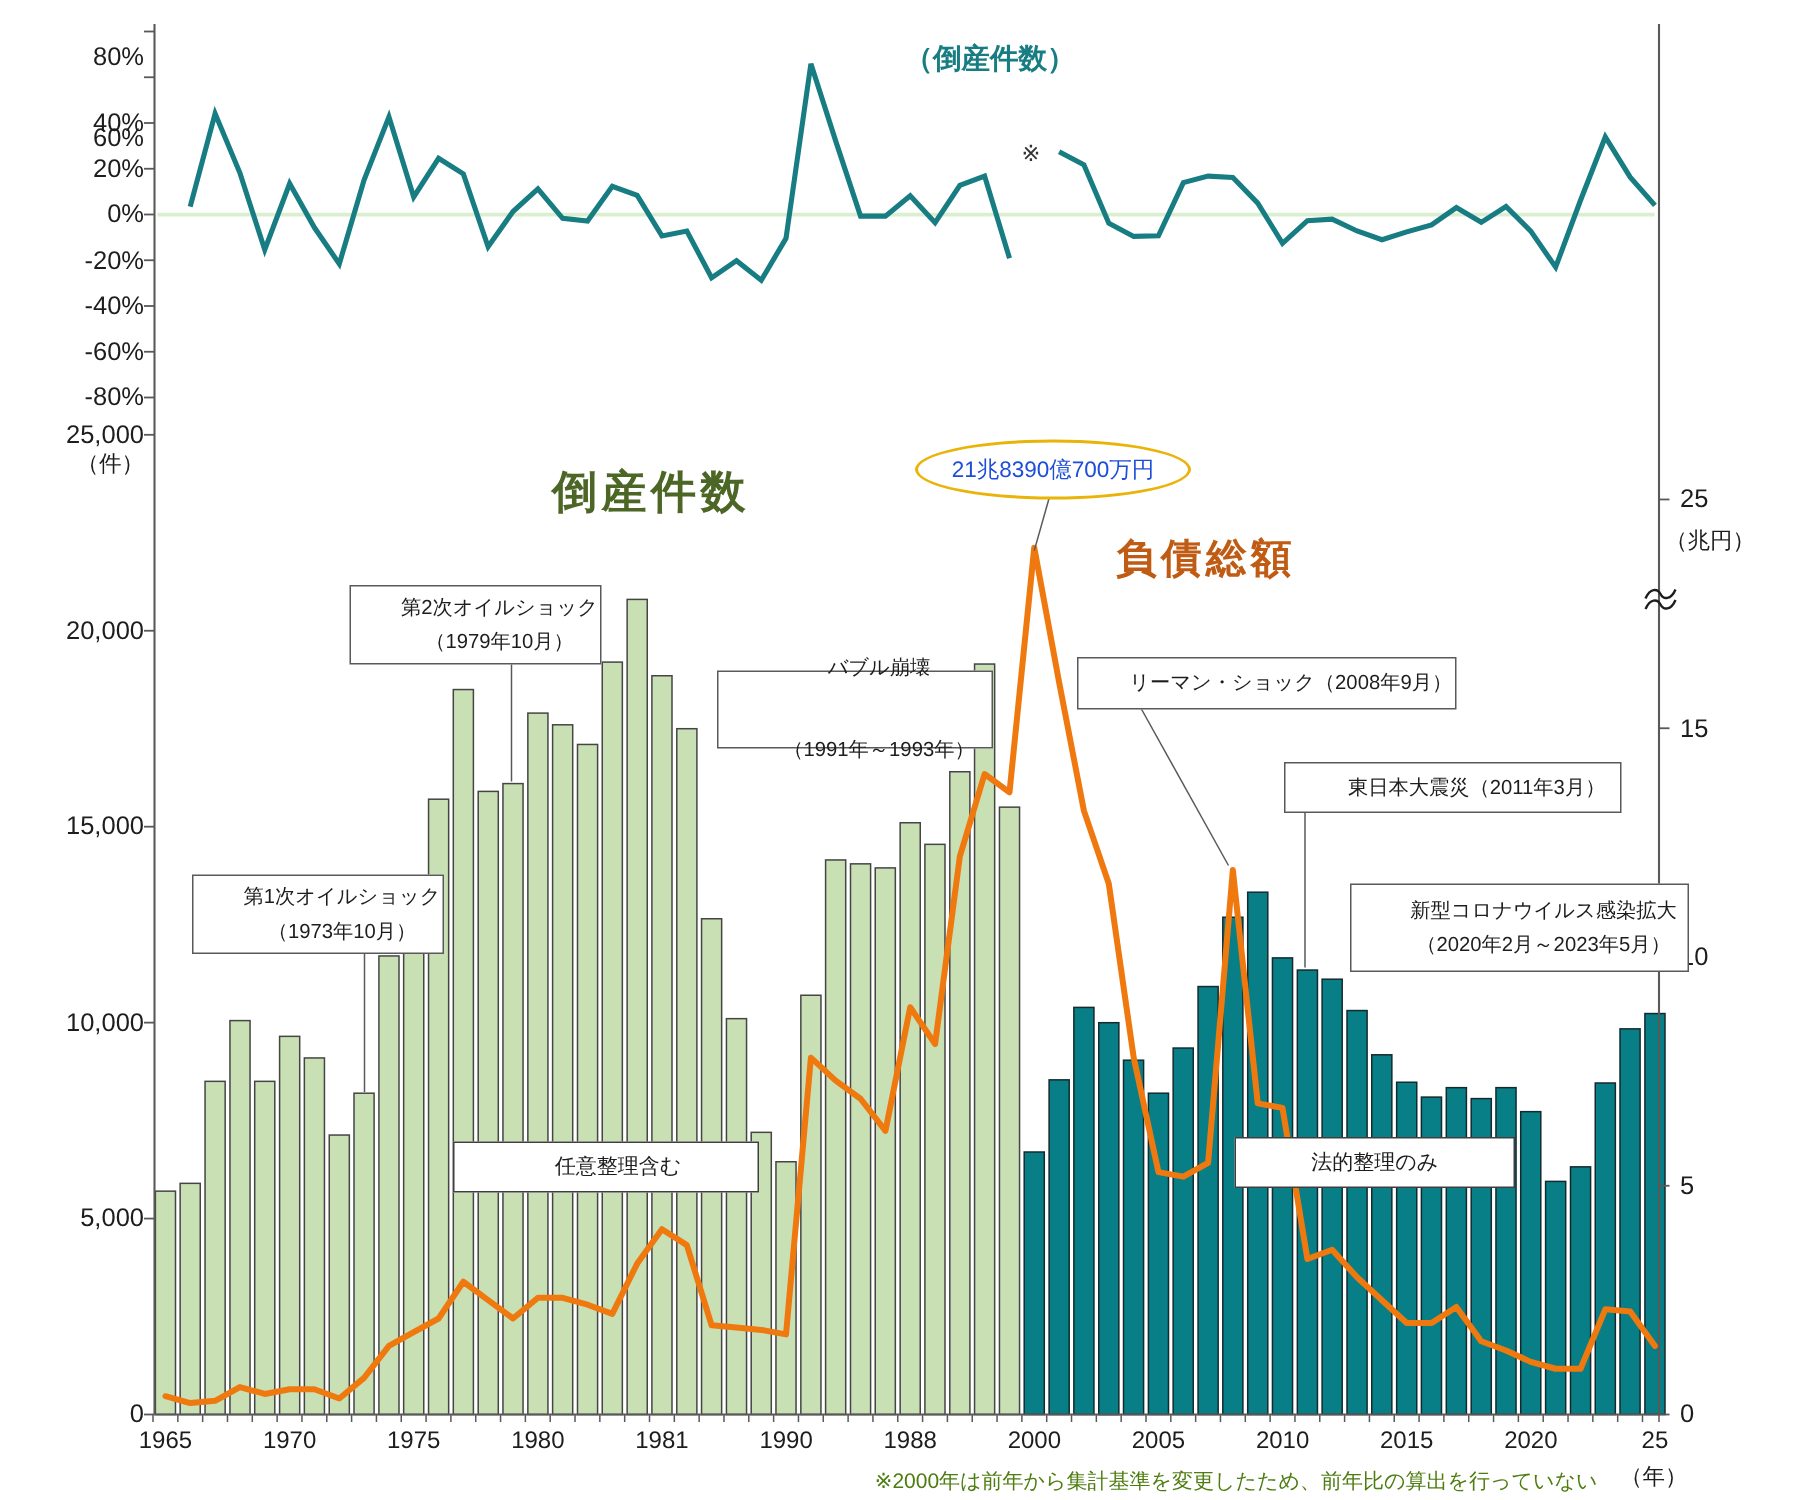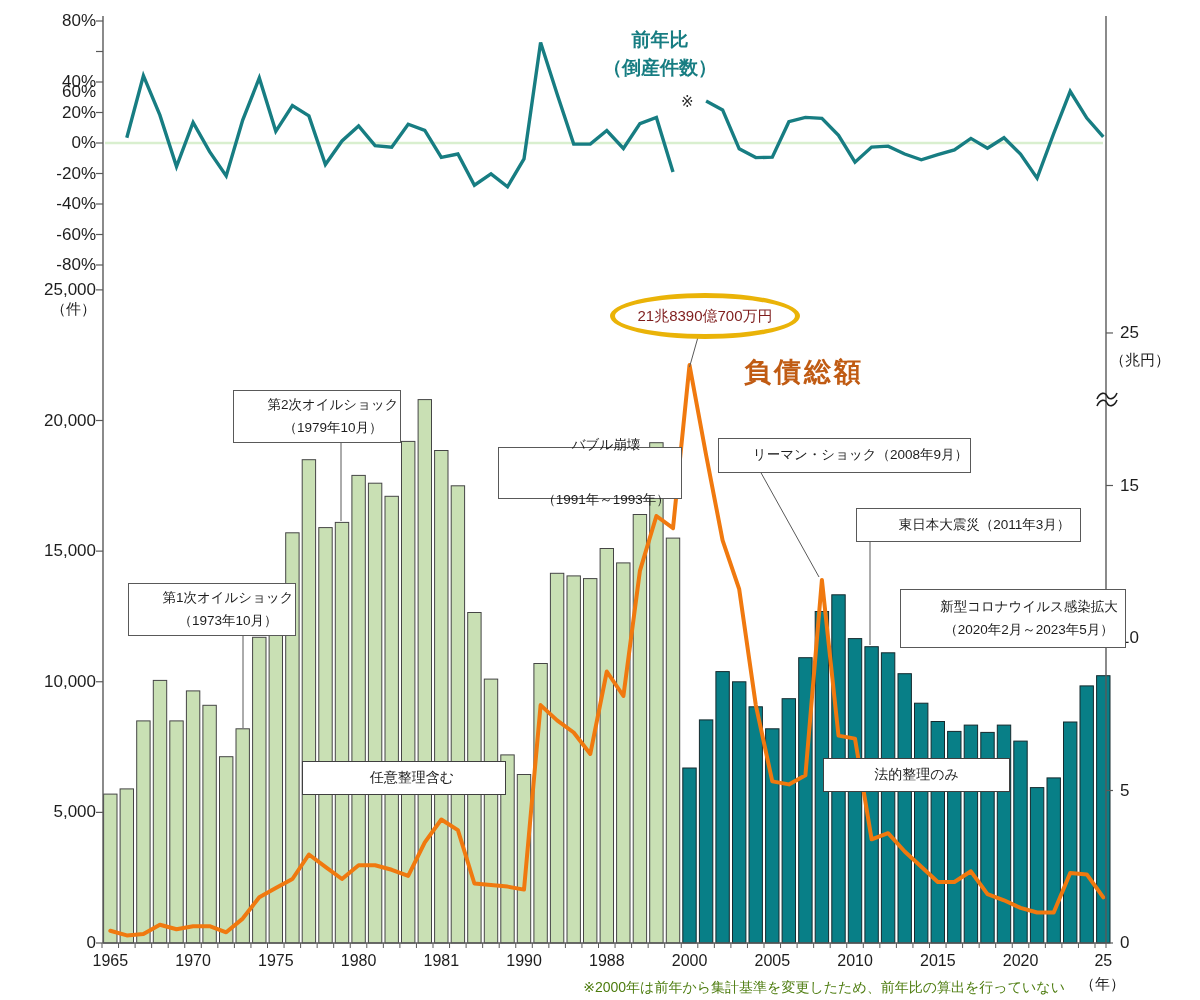--- a/index.html
+++ b/index.html
@@ -15,23 +15,23 @@
            display:flex;flex-direction:column;justify-content:center;align-items:center;
            font-size:13.5px;line-height:1.7;color:#1d1d1d;white-space:nowrap;padding-left:32px;}
   .mode-label{position:absolute;background:#fff;border:1px solid #3f3f3f;
               display:flex;justify-content:center;align-items:center;
               font-size:14px;color:#1d1d1d;}
   #title-yoy{position:absolute;left:560px;top:26px;width:200px;text-align:center;
              font-size:19px;font-weight:bold;line-height:1.45;}
   #yoy-asterisk{position:absolute;left:681px;top:93px;font-size:15px;color:#333;}
   #title-counts{position:absolute;left:368px;top:308px;font-size:30px;font-weight:bold;letter-spacing:3px;}
   #title-debt{position:absolute;left:744px;top:354px;font-size:27px;font-weight:bold;letter-spacing:3px;}
-  #callout{position:absolute;left:610px;top:293px;width:180px;height:36px;border:5px solid #eab308;
+  #callout{position:absolute;left:610px;top:293px;width:180px;height:36px;border:2px solid #eab308;
            border-radius:50%;background:#fff;display:flex;justify-content:center;align-items:center;
-           font-size:15px;color:#7f1d1d;}
+           font-size:15px;color:#1d4ed8;}
   #label-voluntary{left:302px;top:761px;width:186px;height:32px;padding-left:16px;}
   #label-legal{left:823px;top:758px;width:185px;height:32px;}
   #unit-ken{position:absolute;left:26px;top:300px;width:70px;text-align:right;font-size:15px;color:#1d1d1d;}
   #unit-chouen{position:absolute;left:1110px;top:351px;font-size:15px;color:#1d1d1d;}
   #unit-nen{position:absolute;left:1080px;top:975px;font-size:15px;color:#1d1d1d;}
   #footnote{position:absolute;left:560px;top:979px;width:505px;text-align:right;
             font-size:14px;color:#4d7c0f;white-space:nowrap;}
 </style>
 </head>
 <body>
@@ -191,34 +191,34 @@
       <line x1="1045.35" y1="943" x2="1045.35" y2="948" stroke="#595959" stroke-width="1"></line>
       <line x1="1061.9" y1="943" x2="1061.9" y2="948" stroke="#595959" stroke-width="1"></line>
       <line x1="1078.45" y1="943" x2="1078.45" y2="948" stroke="#595959" stroke-width="1"></line>
       <line x1="1095" y1="943" x2="1095" y2="948" stroke="#595959" stroke-width="1"></line>
       <line x1="1106" y1="943" x2="1106" y2="948" stroke="#595959" stroke-width="1"></line>
       <path d="M1097,399 c3,-7 8,-7 10,-3 c2,4 7,4 10,-3" fill="none" stroke="#1d1d1d" stroke-width="1.6"></path>
       <path d="M1097,406 c3,-7 8,-7 10,-3 c2,4 7,4 10,-3" fill="none" stroke="#1d1d1d" stroke-width="1.6"></path>
     </svg>
   <div id="overlay">
     <div id="title-yoy" style="color: rgb(23, 125, 130);">
-      <div>前年比</div>
       <div>（倒産件数）</div>
     </div>
     <div id="yoy-asterisk">※</div>
+    <div id="title-counts" style="color: rgb(76, 102, 37);">倒産件数</div>
     <div id="title-debt" style="color: rgb(192, 91, 19);">負債総額</div>
     <div id="callout">21兆8390億700万円</div>
     <div id="label-voluntary" class="mode-label">任意整理含む</div>
     <div id="label-legal" class="mode-label">法的整理のみ</div>
     <div id="unit-ken">（件）</div>
     <div id="unit-chouen">（兆円）</div>
     <div id="unit-nen">（年）</div>
     <div id="footnote">※2000年は前年から集計基準を変更したため、前年比の算出を行っていない</div>
     <div id="gen-host">
-        <div class="tick-label tick-left" style="left: 26px; top: 11px;">80%</div>
+        <div class="tick-label tick-left" style="left: 26px; top: 28px;">80%</div>
         <div class="tick-label tick-left" style="left: 26px; top: 41.5px; margin-top: 40px;">60%</div>
         <div class="tick-label tick-left" style="left: 26px; top: 72px;">40%</div>
         <div class="tick-label tick-left" style="left: 26px; top: 102.5px;">20%</div>
         <div class="tick-label tick-left" style="left: 26px; top: 133px;">0%</div>
         <div class="tick-label tick-left" style="left: 26px; top: 163.5px;">-20%</div>
         <div class="tick-label tick-left" style="left: 26px; top: 194px;">-40%</div>
         <div class="tick-label tick-left" style="left: 26px; top: 224.5px;">-60%</div>
         <div class="tick-label tick-left" style="left: 26px; top: 255px;">-80%</div>
         <div class="tick-label tick-left" style="left: 26px; top: 279.875px;">25,000</div>
         <div class="tick-label tick-left" style="left: 26px; top: 410.5px;">20,000</div>
@@ -245,21 +245,21 @@
         <div class="tick-label tick-x" style="left: 988.55px; top: 952px;">2020</div>
         <div class="tick-label tick-x" style="left: 1071.3px; top: 952px;">25</div>
         <div class="ann-box" style="left: 128px; top: 583px; width: 134px; height: 51px;">
           <div>第1次オイルショック</div>
           <div>（1973年10月）</div>
         </div>
         <div class="ann-box" style="left: 233px; top: 390px; width: 134px; height: 51px;">
           <div>第2次オイルショック</div>
           <div>（1979年10月）</div>
         </div>
-        <div class="ann-box" style="left: 498px; top: 447px; width: 150px; height: 50px; gap: 32px;">
+        <div class="ann-box" style="left: 478px; top: 447px; width: 150px; height: 50px; gap: 32px;">
           <div>バブル崩壊</div>
           <div>（1991年～1993年）</div>
         </div>
         <div class="ann-box" style="left: 718px; top: 438px; width: 219px; height: 33px;">
           <div>リーマン・ショック（2008年9月）</div>
         </div>
         <div class="ann-box" style="left: 856px; top: 508px; width: 191px; height: 32px;">
           <div>東日本大震災（2011年3月）</div>
         </div>
         <div class="ann-box" style="left: 900px; top: 589px; width: 192px; height: 57px; align-items: center;">

